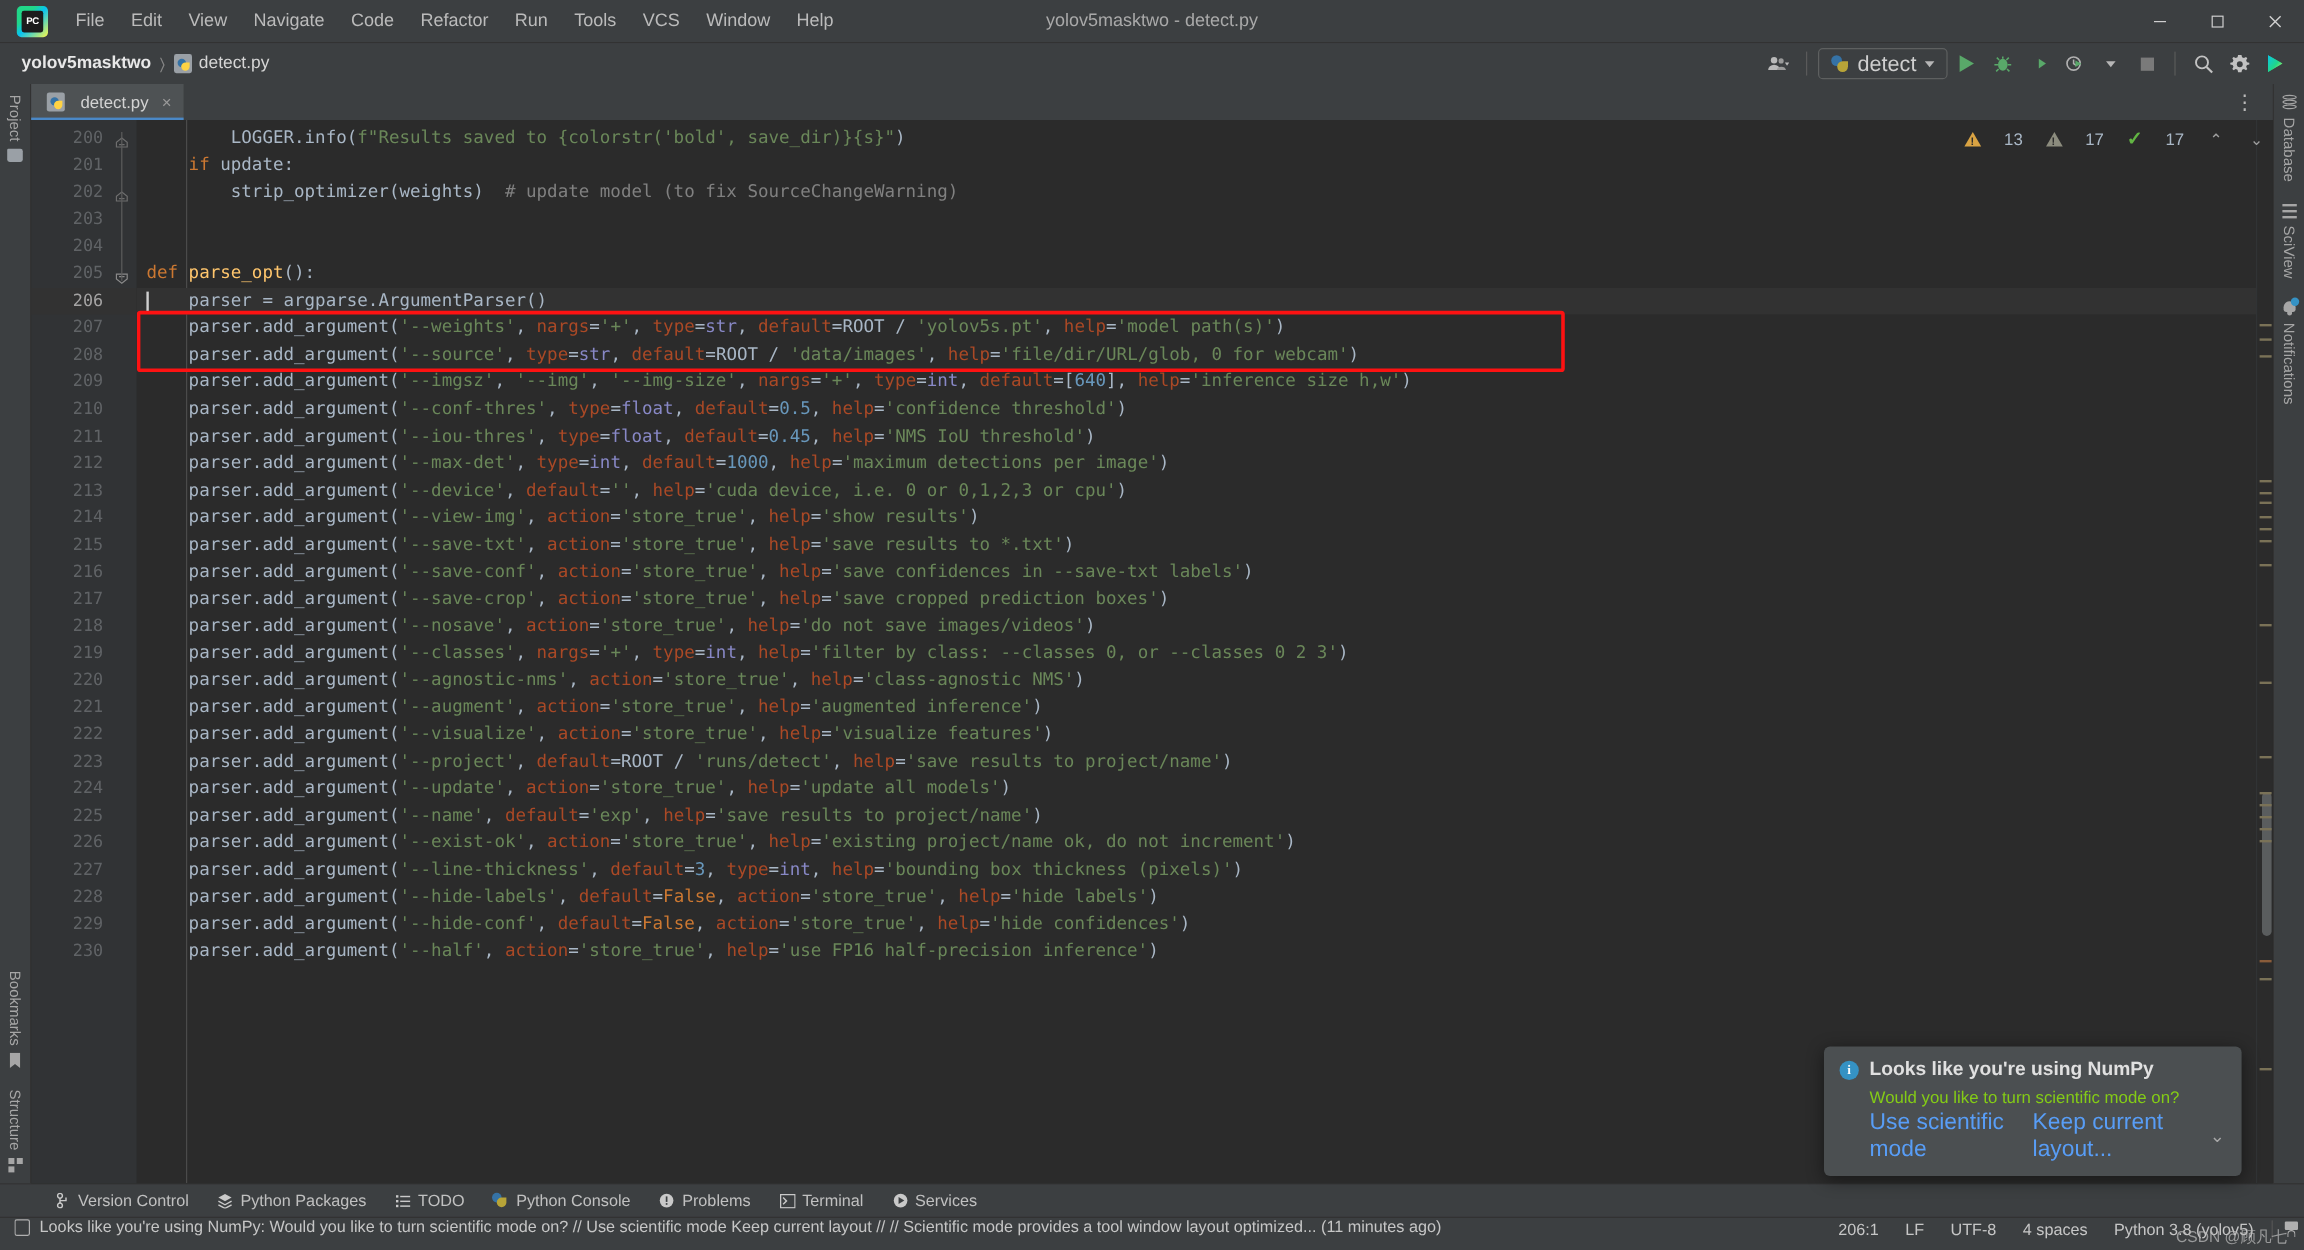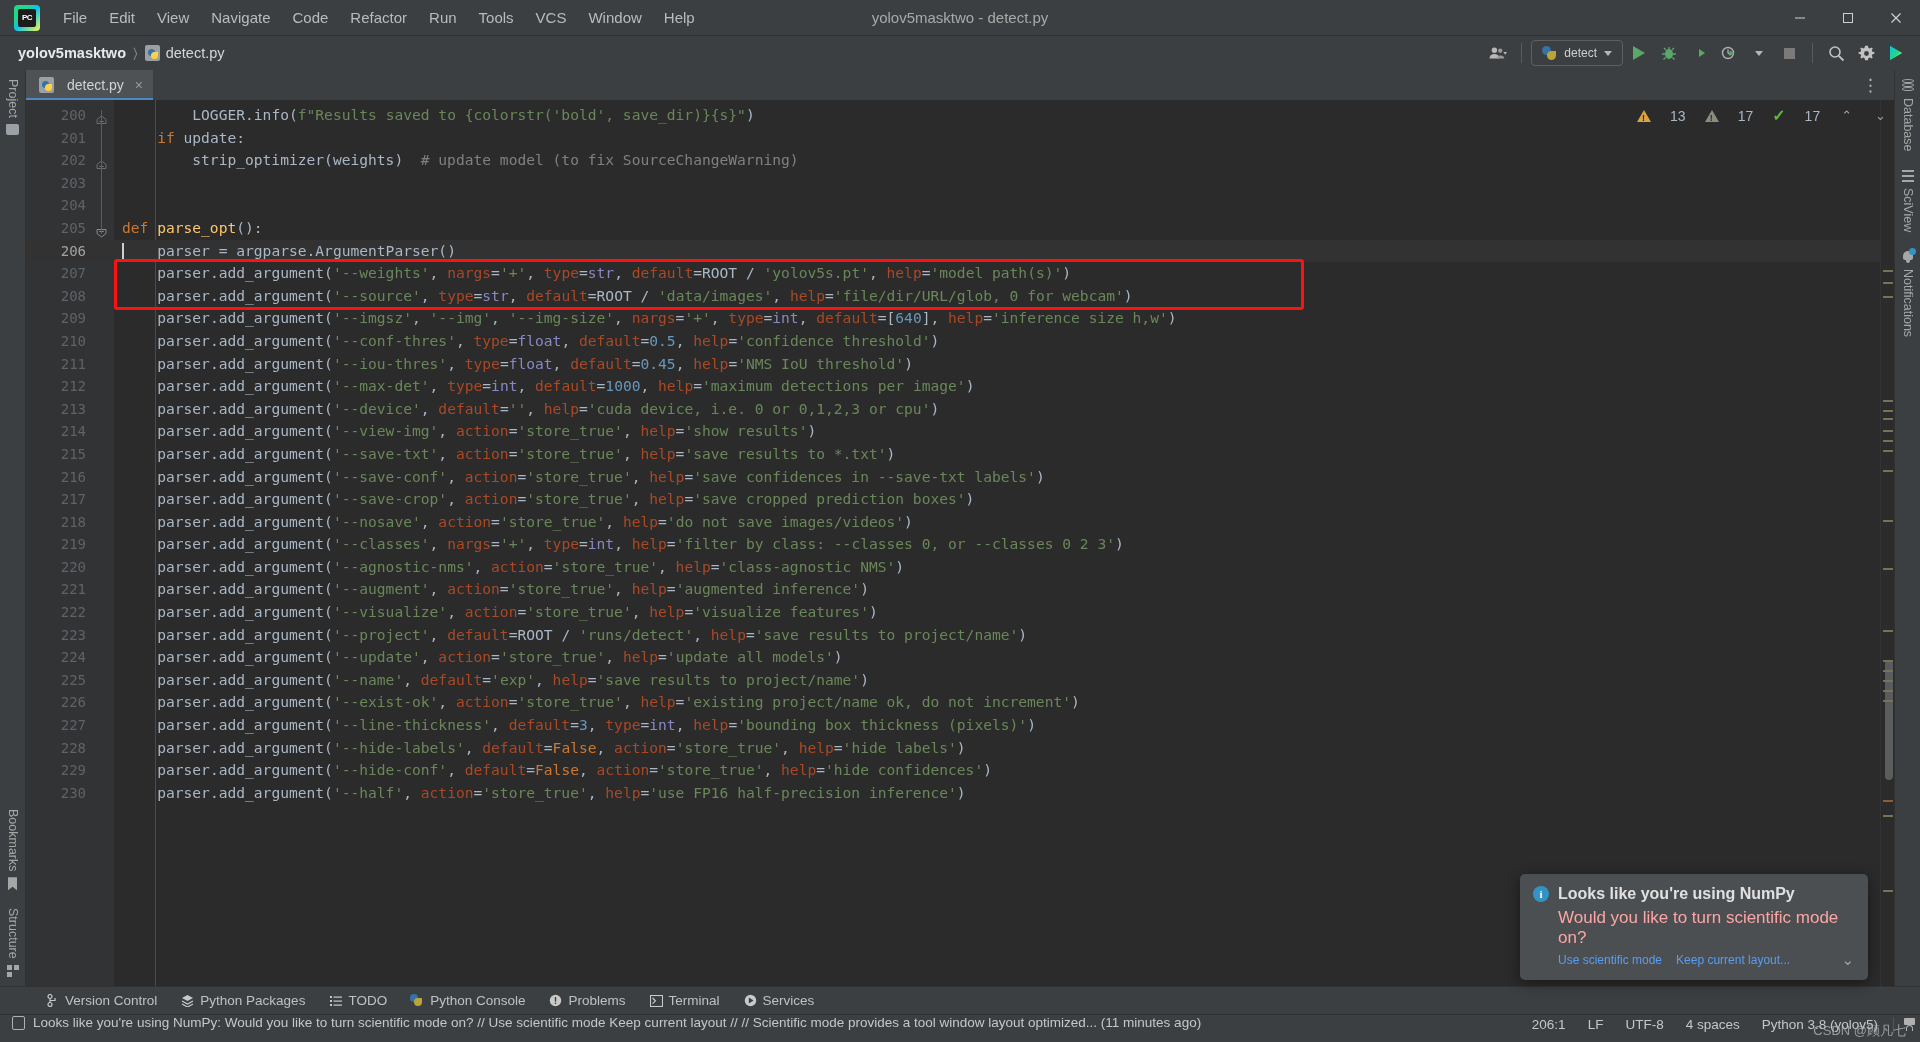--- a/index.html
+++ b/index.html
@@ -59,21 +59,21 @@
   .pyfile-icon .py2 { position: absolute; left: 6px; top: 7px; width: 7px; height: 7px; background: #ffd343; border-radius: 50% 0 50% 50%; }
 
   .nav-right { margin-left: auto; display: flex; align-items: center; padding-right: 10px; gap: 2px; }
   .icon-btn {
     width: 28px; height: 26px; display: flex; align-items: center; justify-content: center;
     border-radius: 3px; color: #b9b9b9;
   }
   .vsep { width: 1px; height: 20px; background: #5a5a5a; margin: 0 7px; }
   .runcfg {
     display: flex; align-items: center; gap: 7px; height: 26px; padding: 0 10px;
-    border: 1px solid #5e6060; border-radius: 4px; color: #cfcfcf; font-size: 12px;
+    border: 1px solid #5e6060; border-radius: 4px; color: #cfcfcf; font-size: 18px;
     background: #3c3f41;
   }
   .py-logo { width: 15px; height: 15px; position: relative; flex: 0 0 15px; }
   .py-logo .a { position: absolute; left: 0; top: 0; width: 9px; height: 9px; background: #3572a5; border-radius: 50% 50% 0 50%; }
   .py-logo .b { position: absolute; left: 5px; top: 5px; width: 9px; height: 9px; background: #b8a438; border-radius: 50% 0 50% 50%; }
   .caret { width: 0; height: 0; border-left: 4px solid transparent; border-right: 4px solid transparent; border-top: 5px solid #b6b6b6; }
   .play-tri { width: 0; height: 0; border-top: 7px solid transparent; border-bottom: 7px solid transparent; border-left: 12px solid #59a869; }
   .stop-sq { width: 11px; height: 11px; background: #7a7a7a; }
 
   
@@ -222,23 +222,23 @@
     background: #4b4f51; border-radius: 5px; padding: 11px 14px 11px 13px;
     box-shadow: 0 3px 14px rgba(0,0,0,0.45); z-index: 40;
   }
   .notif-head { display: flex; align-items: center; gap: 9px; margin-bottom: 5px; }
   .info-ic {
     width: 16px; height: 16px; border-radius: 50%; background: #3592c4; color: #fff;
     font-size: 11px; font-weight: bold; display: flex; align-items: center; justify-content: center;
     flex: 0 0 16px; font-family: "Liberation Serif", serif;
   }
   .notif-title { color: #e0e0e0; font-size: 16px; font-weight: bold; }
-  .notif-body { color: #fca5a5; font-size: 17px; padding-left: 25px; margin-bottom: 3px; }
+  .notif-body { color: #84cc16; font-size: 14px; padding-left: 25px; margin-bottom: 3px; }
   .notif-links { display: flex; align-items: center; gap: 14px; padding-left: 25px; }
-  .notif-link { color: #589df6; font-size: 12px; }
+  .notif-link { color: #589df6; font-size: 19px; }
   .notif-chev { margin-left: auto; color: #a8a8a8; font-size: 15px; }
 
   
   .watermark {
     position: absolute; right: 14px; bottom: 2px; color: #b9b9b9; font-size: 13px;
     opacity: 0.75; pointer-events: none; z-index: 50;
   }
 </style>
 </head>
 <body>

